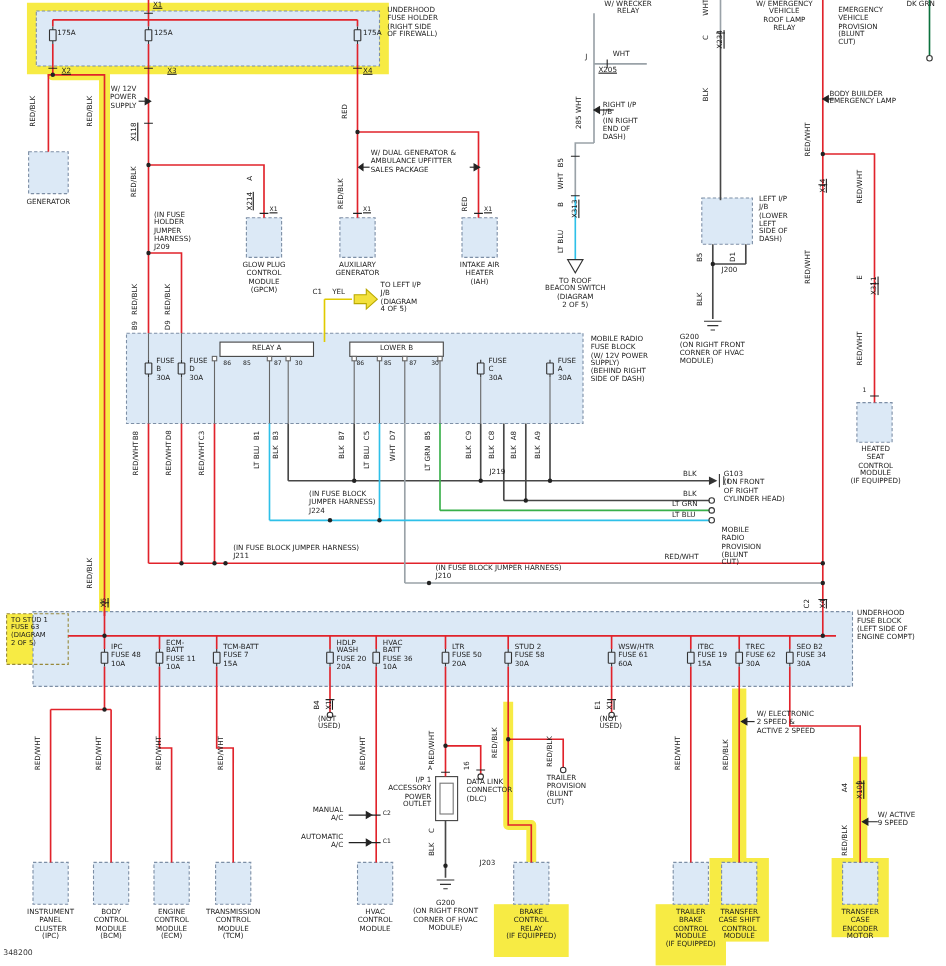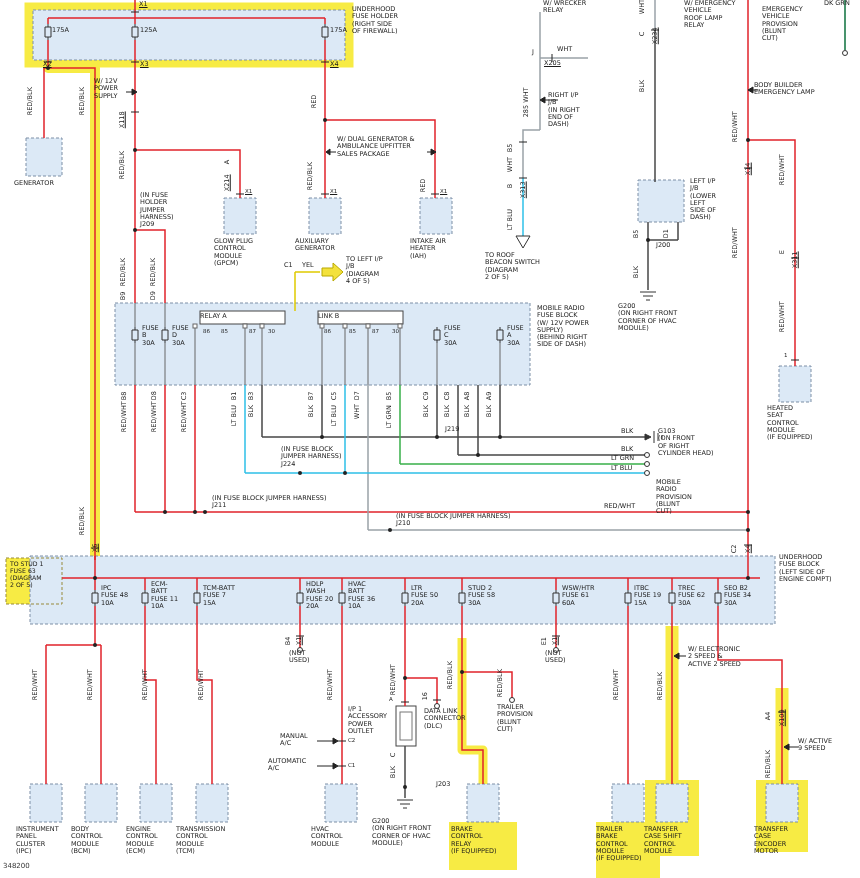--- a/index.html
+++ b/index.html
@@ -1,21 +1,21 @@
 <!DOCTYPE html>
 <html><head>
 <meta charset="utf-8">
 <style>
   html,body{margin:0;padding:0}
   #stage{position:relative;width:860px;height:878px;background:#fff;font-family:"DejaVu Sans",sans-serif;overflow:hidden}
   #stage svg{position:absolute;left:0;top:0;z-index:1}
   .lbl{position:absolute;font-size:6.5px;line-height:1.12;color:#1b1b1b;white-space:pre-line;z-index:3}
   .rot{transform:rotate(-90deg);transform-origin:0 100%;white-space:nowrap}
-  .ctr{}
-  .rt{}
+  .ctr{text-align:center}
+  .rt{text-align:right}
   .u{text-decoration:underline}
   .t5{font-size:5.5px}
   .t7{font-size:7px}
 </style>
 </head>
 <body>
 
 <div id="stage">
 
 <svg width="860" height="878" viewBox="0 0 860 878">
@@ -217,22 +217,22 @@
         <polygon points="333,738 333,744 338,741"></polygon>
     <path d="M317,766 H333" fill="none"></path>
         <polygon points="333,763 333,769 338,766"></polygon>
   </g>
 </svg>
 
 <div class="lbl u" style="left:139px;top:1px">X1</div>
 <div class="lbl" style="left:52px;top:27px">175A</div>
 <div class="lbl" style="left:140px;top:27px">125A</div>
 <div class="lbl" style="left:330px;top:27px">175A</div>
-<div class="lbl u" style="left:43px;top:61px">X2</div>
-<div class="lbl u" style="left:140px;top:61px">X3</div>
+<div class="lbl u" style="left:56px;top:61px">X2</div>
+<div class="lbl u" style="left:152px;top:61px">X3</div>
 <div class="lbl u" style="left:330px;top:61px">X4</div>
 <div class="lbl" style="left:352px;top:6px">UNDERHOOD
 FUSE HOLDER
 (RIGHT SIDE
 OF FIREWALL)</div>
 
 <div class="lbl rot" style="left:34px;top:108px">RED/BLK</div>
 <div class="lbl rot" style="left:86px;top:108px">RED/BLK</div>
 <div class="lbl ctr" style="left:14px;top:180px;width:60px">GENERATOR</div>
 <div class="lbl rot" style="left:86px;top:528px">RED/BLK</div>
@@ -277,21 +277,21 @@
 <div class="lbl rot" style="left:127px;top:279px">RED/BLK</div>
 <div class="lbl rot" style="left:157px;top:293px">D9</div>
 <div class="lbl rot" style="left:157px;top:279px">RED/BLK</div>
 <div class="lbl" style="left:284px;top:262px">C1</div>
 <div class="lbl" style="left:302px;top:262px">YEL</div>
 <div class="lbl" style="left:346px;top:256px">TO LEFT I/P
 J/B
 (DIAGRAM
 4 OF 5)</div>
 <div class="lbl ctr" style="left:200px;top:313px;width:85px">RELAY A</div>
-<div class="lbl ctr" style="left:318px;top:313px;width:85px">LINK B</div>
+<div class="lbl ctr" style="left:318px;top:313px;width:85px">LOWER B</div>
 <div class="lbl" style="left:142px;top:325px">FUSE
 B
 30A</div>
 <div class="lbl" style="left:172px;top:325px">FUSE
 D
 30A</div>
 <div class="lbl" style="left:444px;top:325px">FUSE
 C
 30A</div>
 <div class="lbl" style="left:507px;top:325px">FUSE

